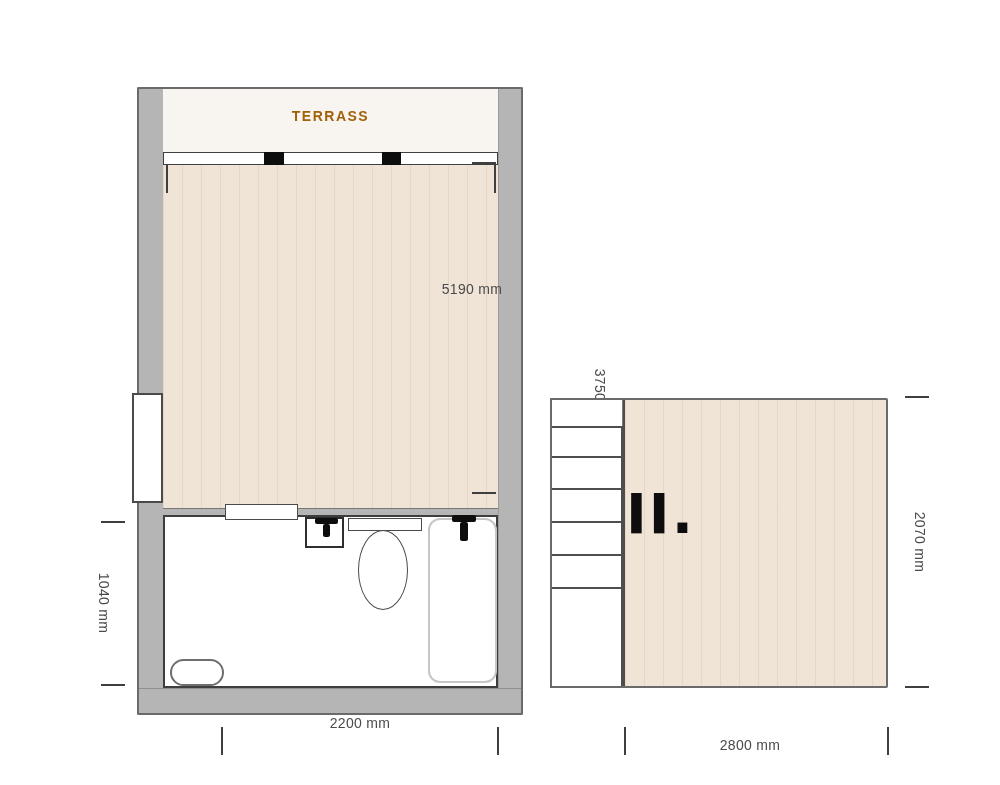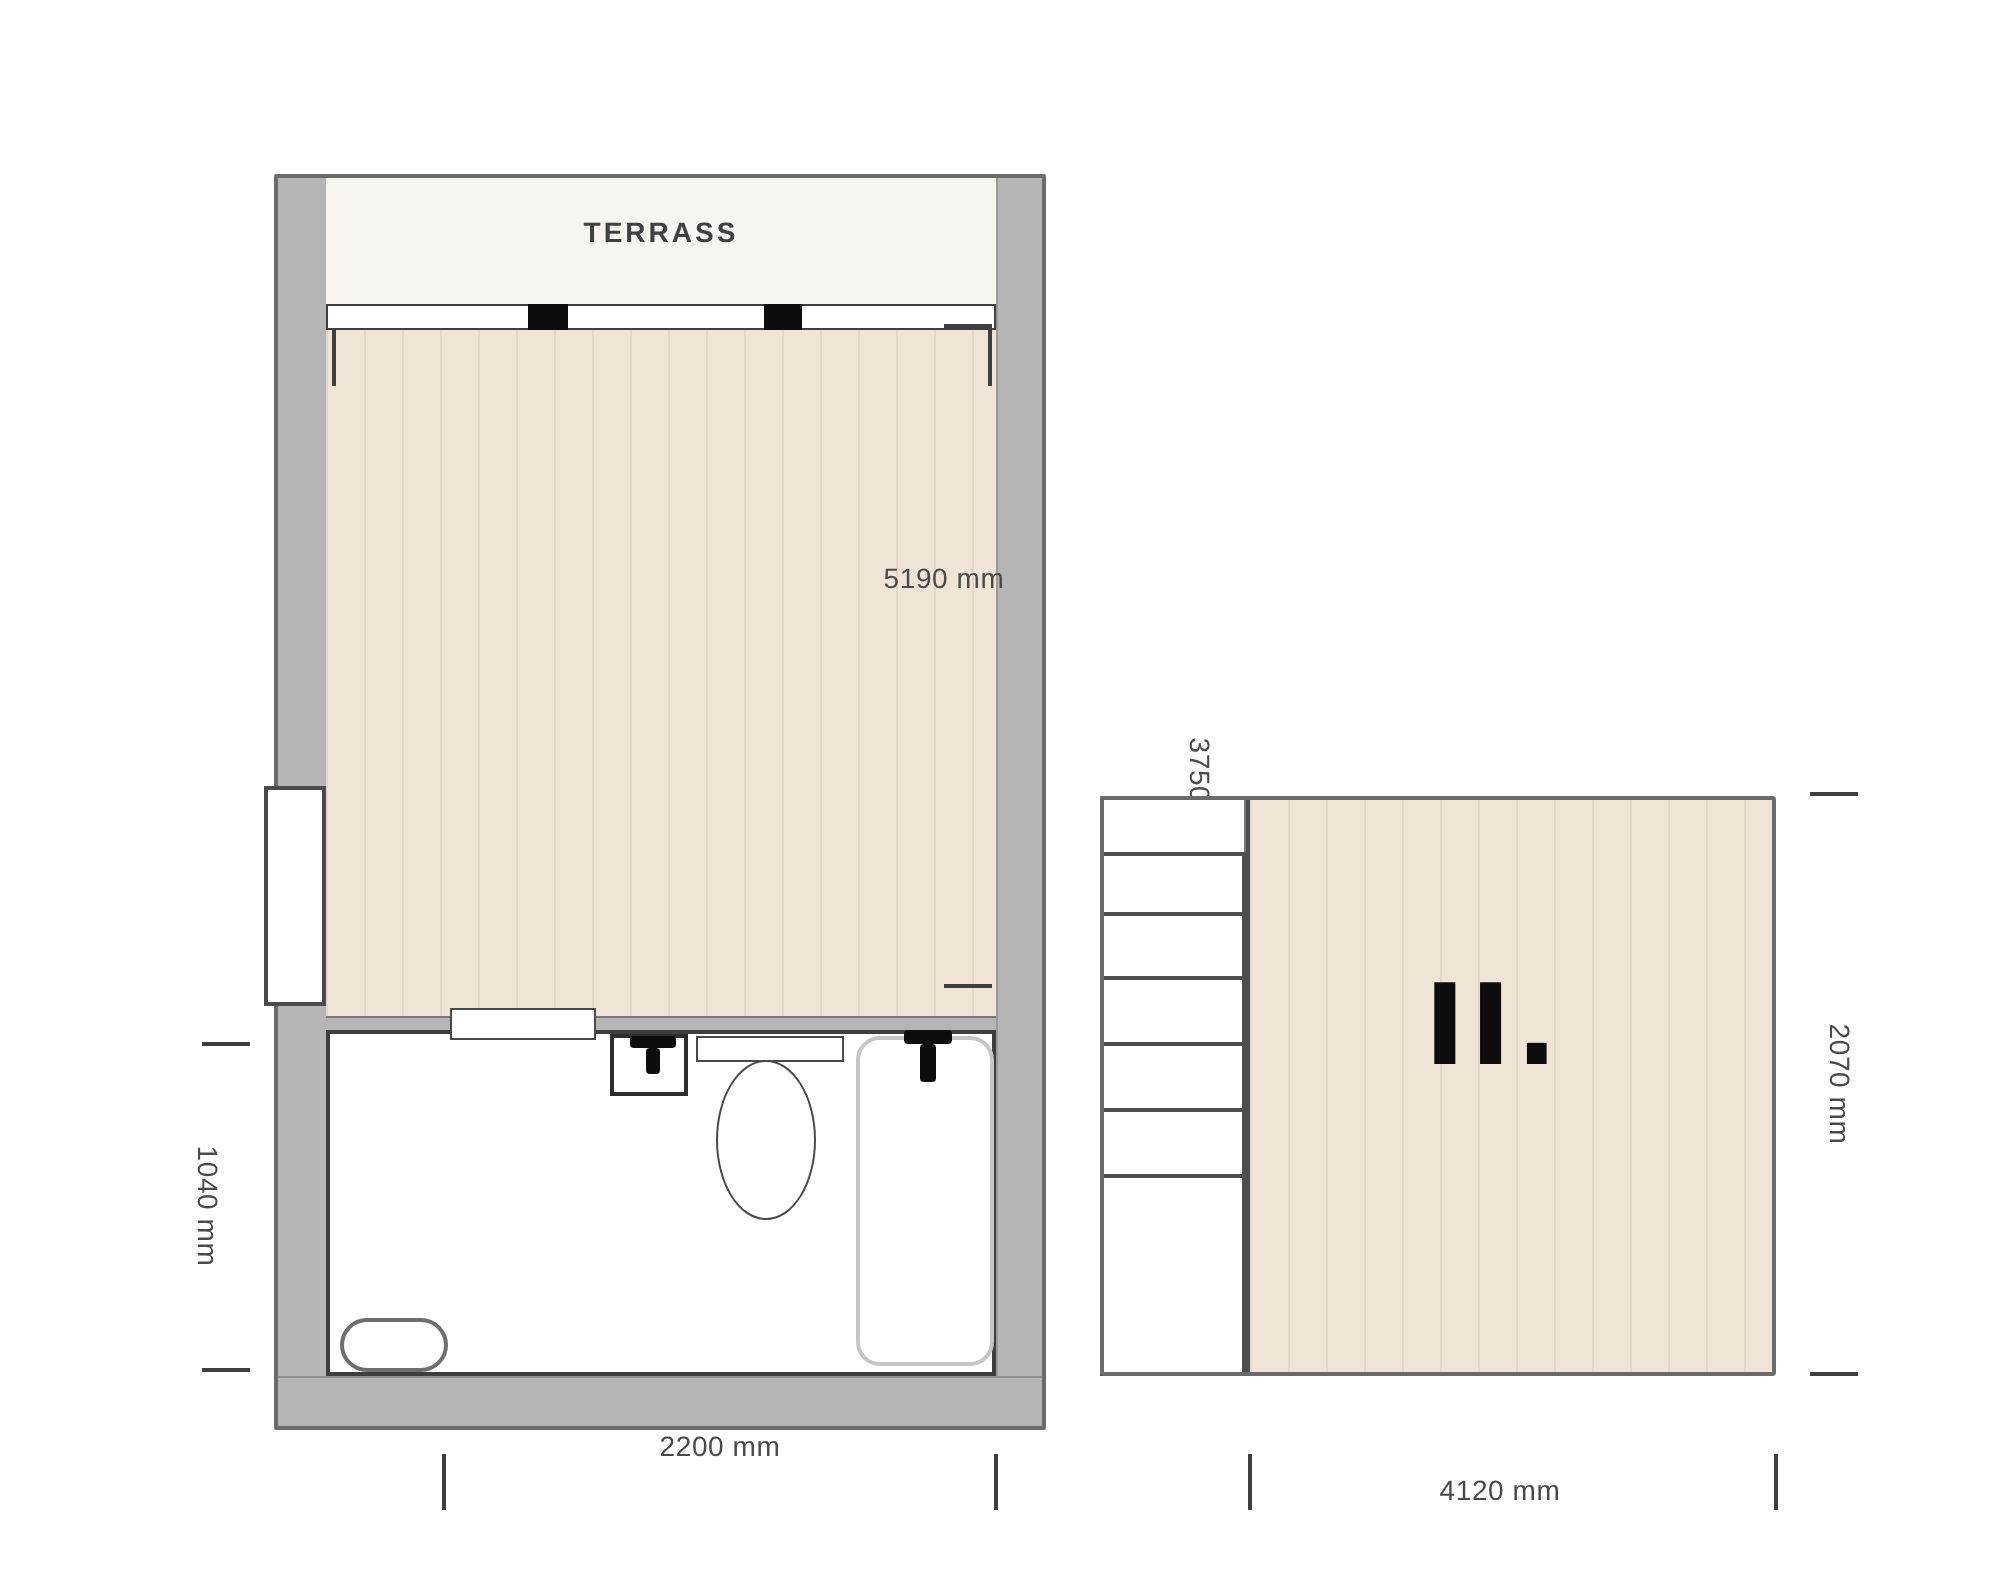--- a/index.html
+++ b/index.html
@@ -19,21 +19,21 @@
   .abs{position:absolute;box-sizing:border-box;}
   
   #floor1{left:137px;top:87px;width:386px;height:628px;}
   .plan-outline{inset:0;border:2px solid #6a6a6a;border-radius:2px;z-index:40;pointer-events:none;}
   .wall{background:var(--wall);}
   #f1-wall-left{left:0;top:0;width:26px;height:628px;}
   #f1-wall-right{left:361px;top:0;width:25px;height:628px;border-left:1px solid #9a9a9a;}
   #f1-wall-bottom{left:0;top:601px;width:386px;height:27px;border-top:1px solid #8f8f8f;}
   #f1-terrace{left:26px;top:0;width:335px;height:65px;background:var(--terrace);}
   .terrace-label{left:0;right:0;top:21px;text-align:center;font-size:14px;font-weight:bold;
-    letter-spacing:1.5px;color:#404040;}
+    letter-spacing:1.5px;color:#a16207;}
   #f1-glass{left:26px;top:65px;width:335px;height:13px;background:#fff;border:1.5px solid #3f3f3f;}
   .glass-block{top:-1px;bottom:-1px;background:var(--fixture);}
   #f1-glass-b1{left:100px;width:20px;}
   #f1-glass-b2{left:218px;width:19px;}
   .wood{background-color:var(--wood);
     background-image:repeating-linear-gradient(to right,var(--wood_line) 0 1px,transparent 1px 19px);}
   #f1-room{left:26px;top:78px;width:335px;height:343px;}
   #f1-divider{left:26px;top:421px;width:335px;height:9px;background:var(--wall);
     border-top:1px solid #777;border-bottom:2px solid #3e3e3e;}
   #f1-bath{left:26px;top:430px;width:335px;height:171px;background:#fff;
@@ -54,21 +54,21 @@
   #floor2{left:550px;top:398px;width:338px;height:290px;}
   .stair{left:0;width:73px;background:#fff;border:2.5px solid #4e4e4e;}
   #st1{top:0;height:30px;border-width:1.5px;border-color:#7a7a7a;}
   #st2{top:28px;height:32px;}
   #st3{top:58px;height:34px;}
   #st4{top:90px;height:35px;}
   #st5{top:123px;height:35px;}
   #st6{top:156px;height:35px;}
   #st7{top:189px;height:101px;}
   #f2-wood{left:73px;top:0;width:265px;height:290px;border-left:2px solid #4e4e4e;}
-  #f2-label{left:76px;top:88px;width:265px;text-align:center;}
+  #f2-label{left:88px;top:88px;width:265px;text-align:left;}
   .numeral{font-family:"DejaVu Sans",sans-serif;font-weight:bold;font-size:56px;line-height:1;
     letter-spacing:2px;color:var(--fixture);transform:translateX(-12px);display:inline-block;}
   .korrus{margin-top:6px;font-size:26px;letter-spacing:3px;color:#3a3633;}
   
   .dim{font-size:14px;color:var(--dim);letter-spacing:0.3px;text-align:center;white-space:nowrap;}
   .rot{transform:rotate(90deg);}
   .tick{background:#3f3f3f;}
   .tick.v{width:2px;height:28px;}
   .tick.h{width:24px;height:2px;}
   #d2850{left:255px;top:194px;width:160px;}
@@ -156,13 +156,13 @@
     <span class="numeral">II.</span>
   </div>
   <div class="abs plan-outline"></div>
 </div>
 
 <div class="abs tick h" id="t2070-t"></div>
 <div class="abs tick h" id="t2070-b"></div>
 <div class="abs dim rot" id="d2070">2070 mm</div>
 <div class="abs tick v" id="t2360-l"></div>
 <div class="abs tick v" id="t2360-r"></div>
-<div class="abs dim" id="d2360">4120 mm</div>
+<div class="abs dim" id="d2360">2800 mm</div>
 
 </body></html>

